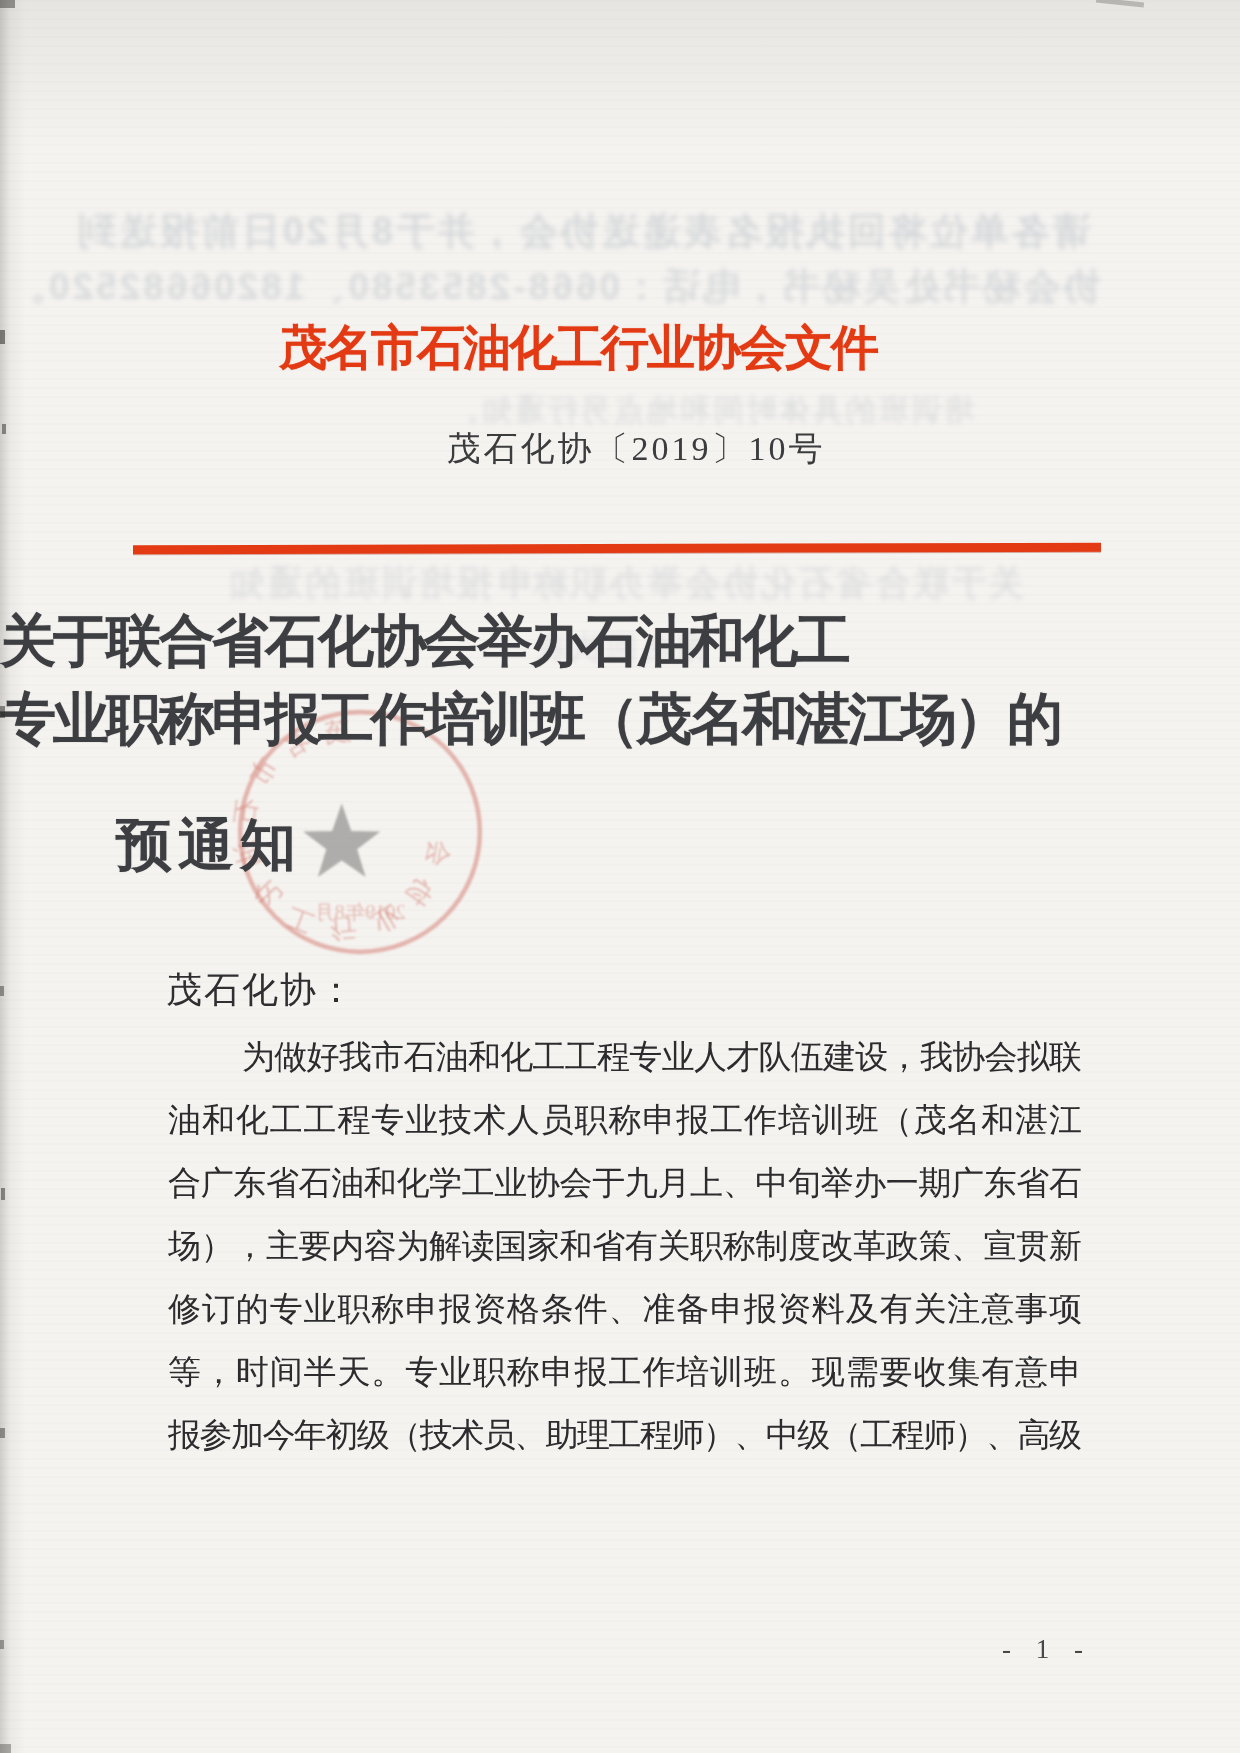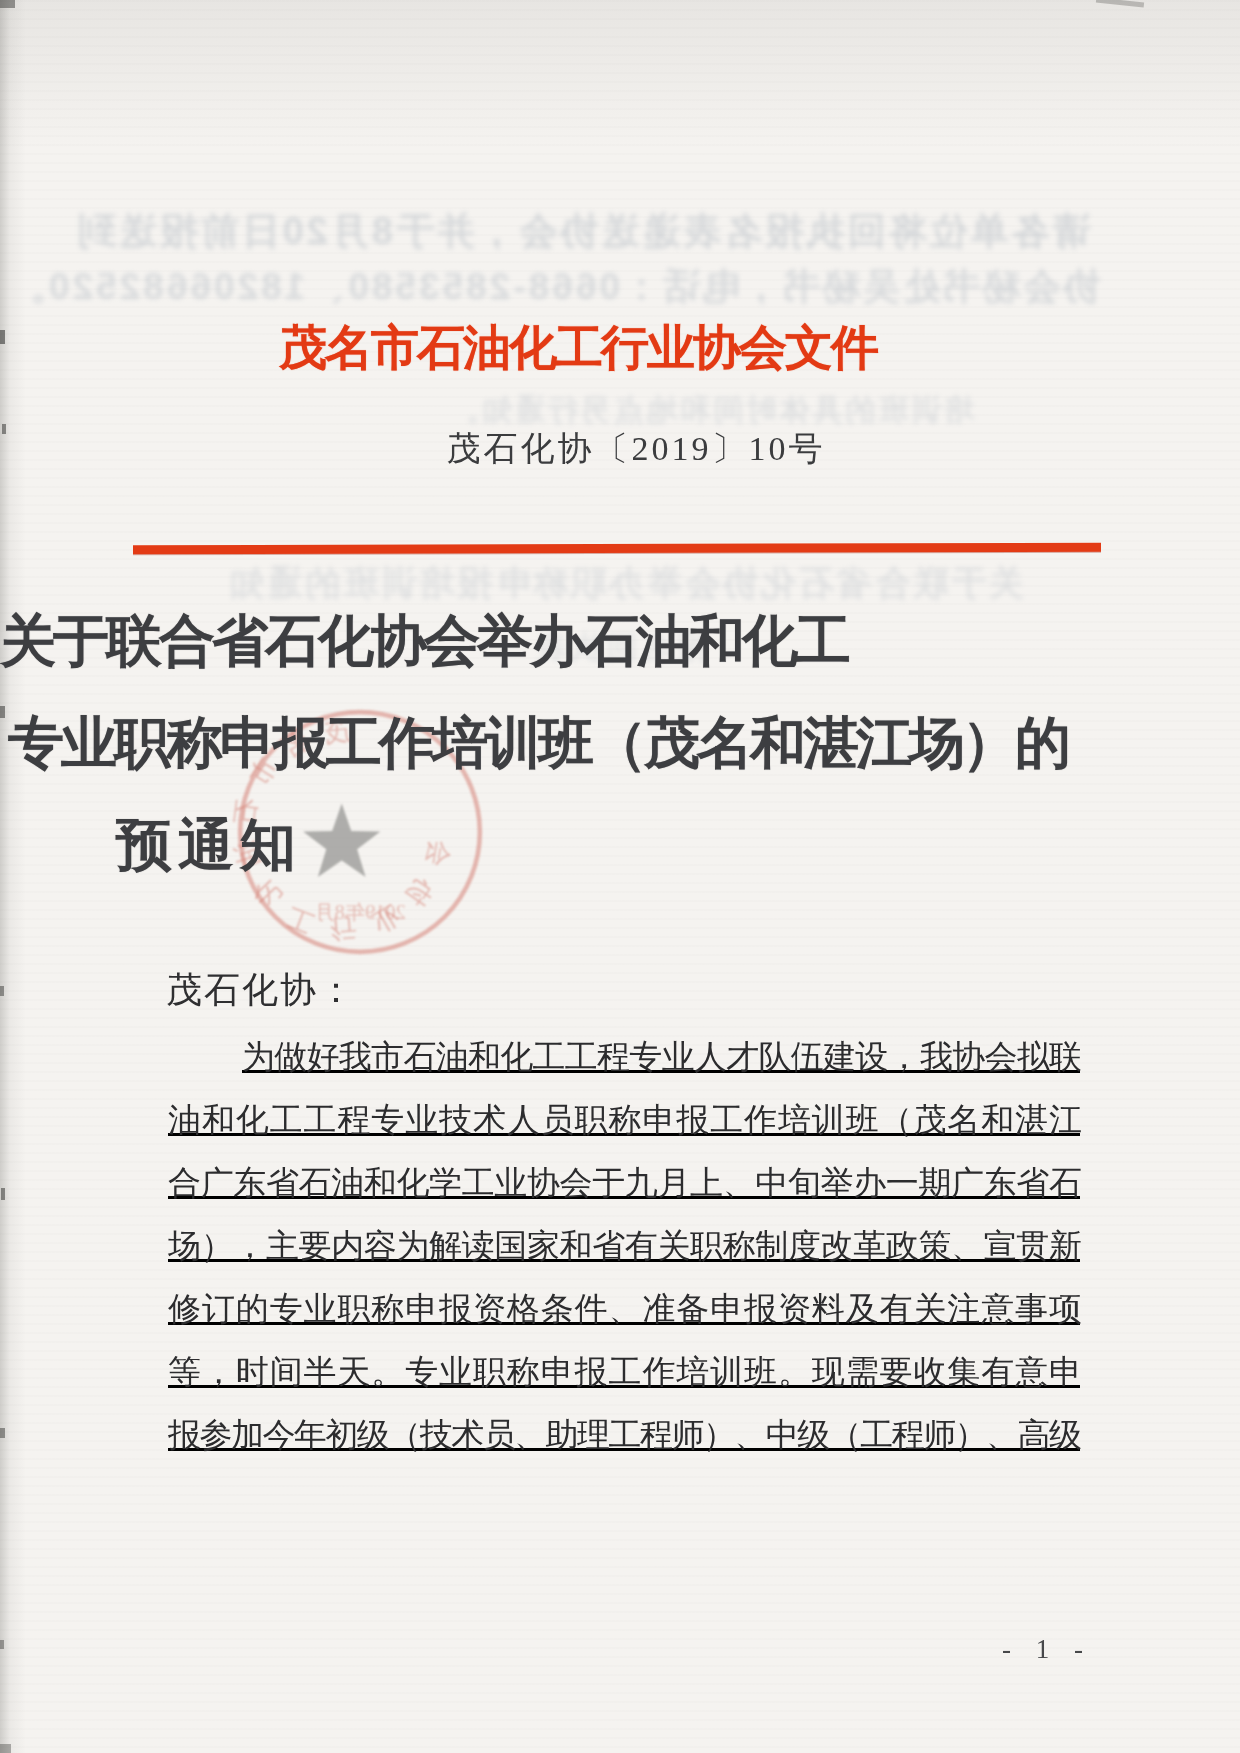--- a/index.html
+++ b/index.html
@@ -46,33 +46,33 @@
     box-shadow:0 1px 0 rgba(160,30,10,.35);
   }
   
   .doc-title-line{
     position:absolute;left:0;width:1150px;
     font-weight:700;color:#3d3e41;white-space:nowrap;
     font-size:56px;line-height:58px;letter-spacing:-3px;
     text-shadow:0 0 1px rgba(60,60,64,.45);
   }
   .doc-title-1{top:612px;}
-  .doc-title-2{top:714px;padding-left:8px;}
+  .doc-title-2{top:690px;}
   .doc-title-3{top:816px;left:116px;letter-spacing:6px;}
   
   .seal{
     position:absolute;left:230px;top:702px;width:260px;height:260px;
     transform:scaleX(-1);filter:blur(1px);opacity:.8;
   }
   
   .salutation{
     position:absolute;top:966px;left:166px;font-size:36px;color:#2f2f31;
     letter-spacing:2px;
   }
-  .body-block{position:absolute;top:1026px;left:168px;width:912px;text-decoration:underline;}
+  .body-block{position:absolute;top:1026px;left:168px;width:912px;}
   .body-line{
     height:63px;line-height:63px;font-size:33px;letter-spacing:-2px;
     color:#2c2c2e;text-align:justify;text-align-last:justify;white-space:nowrap;
   }
   .body-line.indent{padding-left:74px;}
   
   .page-number{
     position:absolute;top:1634px;left:1002px;font-size:27px;color:#47484a;
     letter-spacing:9px;white-space:nowrap;
   }

